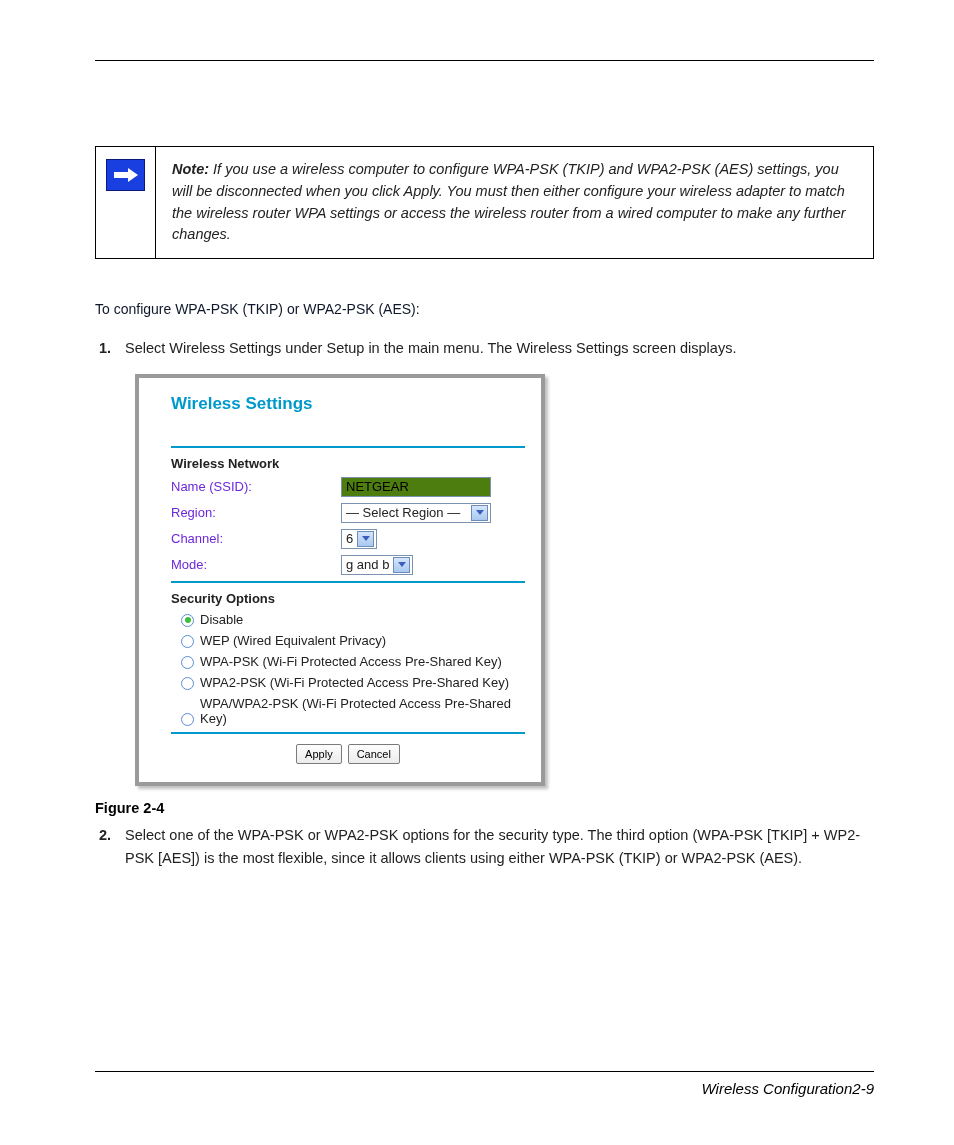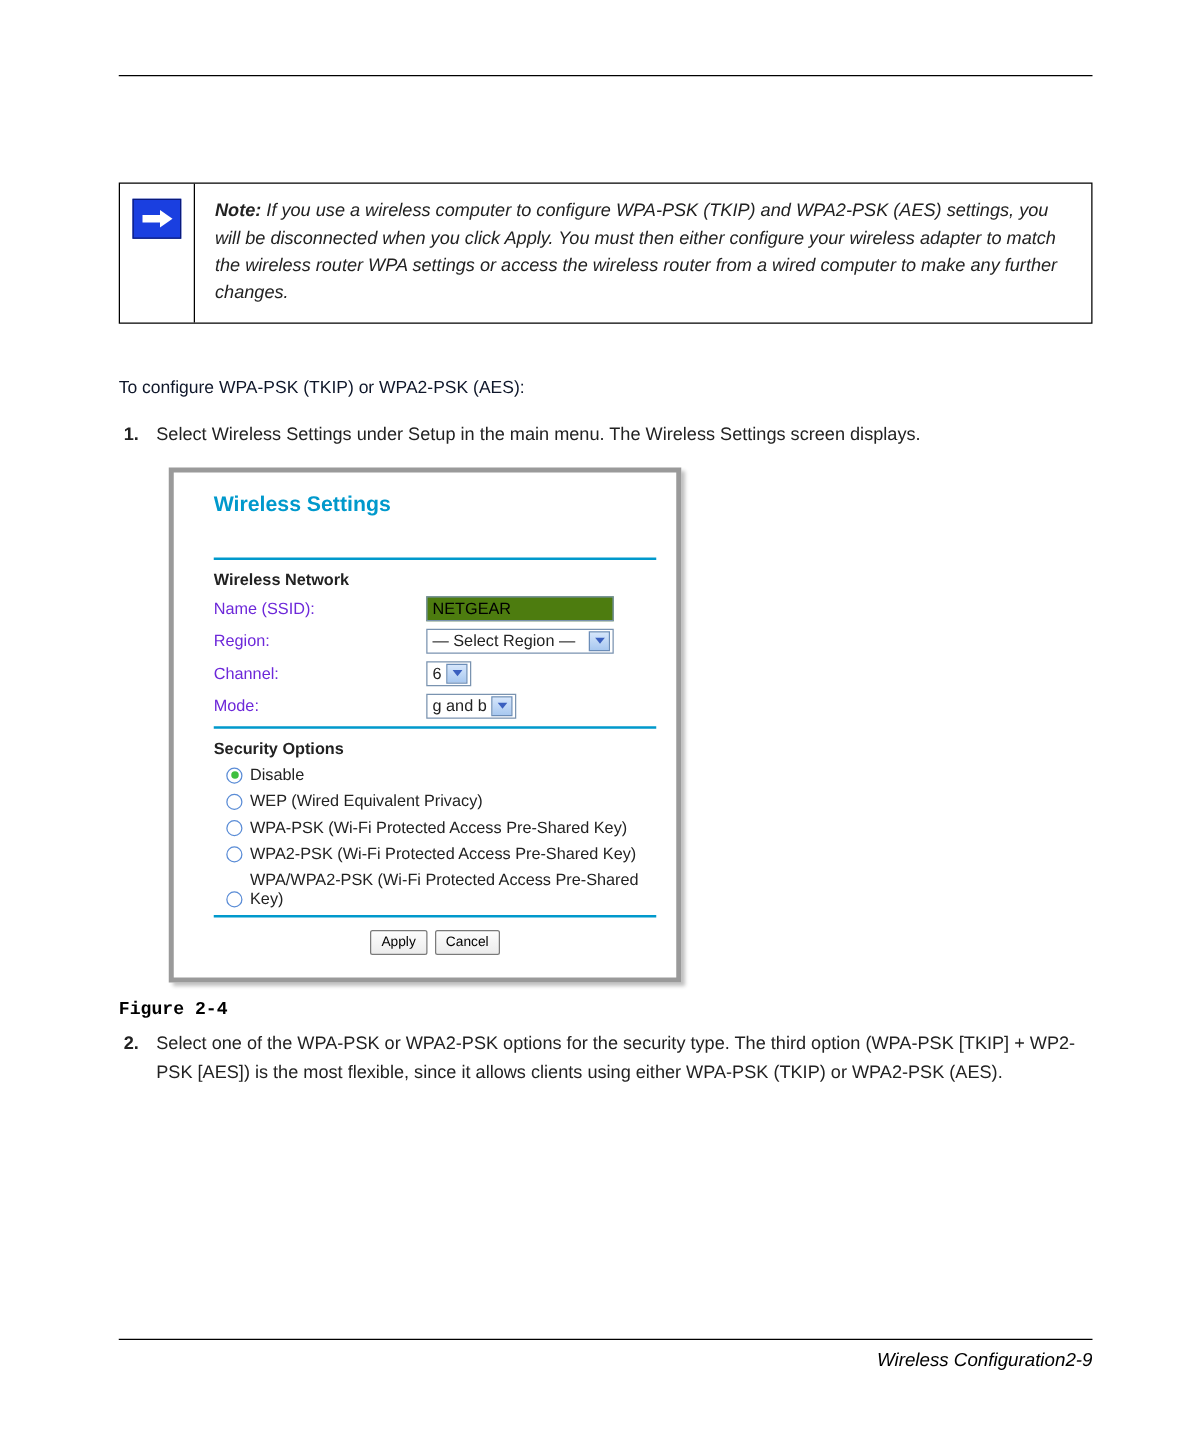--- a/index.html
+++ b/index.html
@@ -180,21 +180,20 @@
       background: linear-gradient(#fdfdfd,#ececec);
       padding: 3px 8px;
       font-size: 11px;
       border-radius: 2px;
       font-family: Arial;
     }
     .figure-caption {
       font-weight: bold;
       font-size: 14.5px;
       margin: 14px 0 8px 0;
-      font-family: Liberation Mono, monospace;
     }
     .footer {
       position: absolute;
       bottom: 48px;
       left: 95px;
       right: 80px;
     }
     .footer-rule {
       border-top: 1.5px solid #000;
       margin-bottom: 8px;

